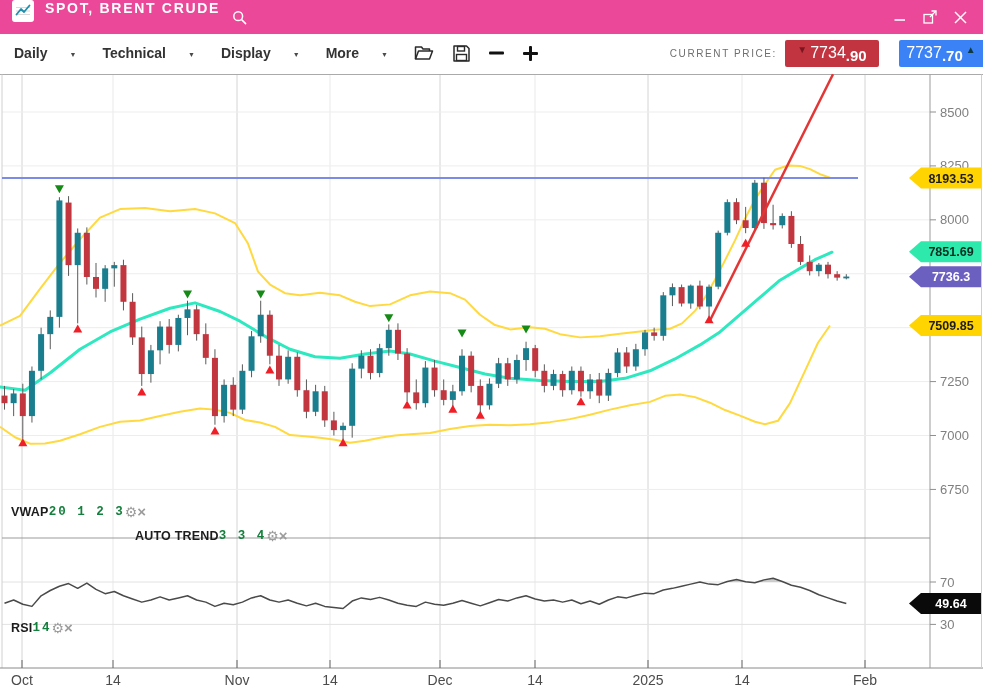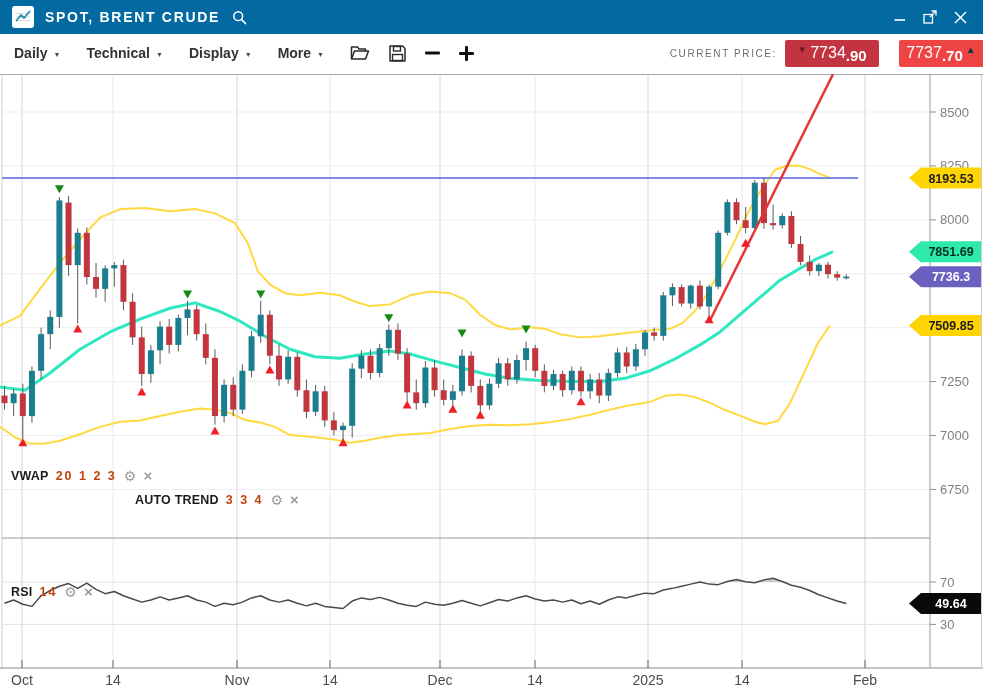--- a/index.html
+++ b/index.html
@@ -1,47 +1,47 @@
 <!DOCTYPE html>
 <html><head>
 <meta charset="utf-8">
 <style>
   html,body{margin:0;padding:0;}
   body{width:983px;height:689px;position:relative;background:#fff;overflow:hidden;
        font-family:"Liberation Sans",sans-serif;-webkit-font-smoothing:antialiased;}
   
-  .titlebar{position:relative;z-index:3;height:34px;background:#0369a1;display:flex;align-items:center;padding:0 12px;}
+  .titlebar{position:relative;z-index:3;height:34px;background:#ec4899;display:flex;padding:0 12px;}
   .logo{width:22px;height:22px;background:#fff;border-radius:3px;display:flex;align-items:center;justify-content:center;margin-right:11px;}
   .app-title{color:#fff;font-size:14px;font-weight:700;letter-spacing:1.7px;}
   .tb-search{margin-left:12px;display:flex;align-items:center;cursor:pointer;}
   .win-controls{margin-left:auto;display:flex;align-items:center;gap:17px;padding-right:4px;}
   .win-btn{display:flex;align-items:center;justify-content:center;cursor:pointer;}
   
   .toolbar{position:relative;z-index:3;height:38px;background:#fff;display:flex;align-items:center;padding-left:14px;}
-  .menu{display:flex;align-items:center;gap:6px;margin-right:26px;cursor:pointer;text-align:center;}
+  .menu{display:flex;align-items:center;gap:22px;margin-right:26px;cursor:pointer;text-align:center;}
   .menu-label{font-size:14px;font-weight:700;color:#333;}
   .chev{font-size:7px;color:#4a4a4a;padding-top:2px;}
   .tool-btn{margin-right:19px;display:flex;align-items:center;cursor:pointer;}
   .cp-label{margin-left:auto;font-size:10px;color:#6e6e6e;letter-spacing:1.6px;white-space:nowrap;}
   .price-badge{height:27px;display:flex;align-items:center;justify-content:center;cursor:pointer;}
   .price-badge .num{font-size:16px;font-weight:400;color:#fff;}
   .price-badge .dec{font-size:15px;font-weight:700;color:#fff;margin-top:4px;}
   .badge-bid{width:94px;background:#c23540;margin-left:8px;border-radius:2px;}
   .badge-bid .arr{font-size:10px;color:#7d1520;margin-right:3px;margin-top:-8px;}
-  .badge-ask{width:84px;background:#ef4444;margin-left:20px;border-radius:2px 0 0 2px;}
+  .badge-ask{width:84px;background:#3b82f6;margin-left:20px;border-radius:2px 0 0 2px;}
   .badge-ask .arr{font-size:10px;color:#0e3b43;margin-left:3px;margin-top:-8px;}
   
   #chart-svg{position:absolute;left:0;top:0;z-index:1;}
   .axlab{font-size:13px;fill:#7f7f7f;}
   .xlab{font-size:14px;fill:#4c4c4c;}
   .bdg{font-size:12.5px;font-weight:700;}
   
-  .legend{position:absolute;z-index:2;display:flex;align-items:center;gap:7px;font-size:12.5px;}
+  .legend{position:absolute;z-index:2;display:flex;align-items:center;font-size:12.5px;margin-top:36px;}
   .lg-name{font-weight:700;color:#1c1c1c;letter-spacing:.2px;}
-  .lg-params{color:#c2410c;font-weight:600;letter-spacing:2px;}
+  .lg-params{color:#15803d;font-weight:600;letter-spacing:2px;font-family:Liberation Mono, monospace;}
   .lg-gear{color:#9c9c9c;font-size:14px;cursor:pointer;line-height:1;}
   .lg-close{color:#9c9c9c;font-size:15px;font-weight:700;cursor:pointer;line-height:1;}
   .legend-vwap{left:11px;top:468px;}
   .legend-autotrend{left:135px;top:492px;}
   .legend-rsi{left:11px;top:584px;}
 </style>
 </head>
 <body>
 
 <svg id="chart-svg" width="983" height="689">

